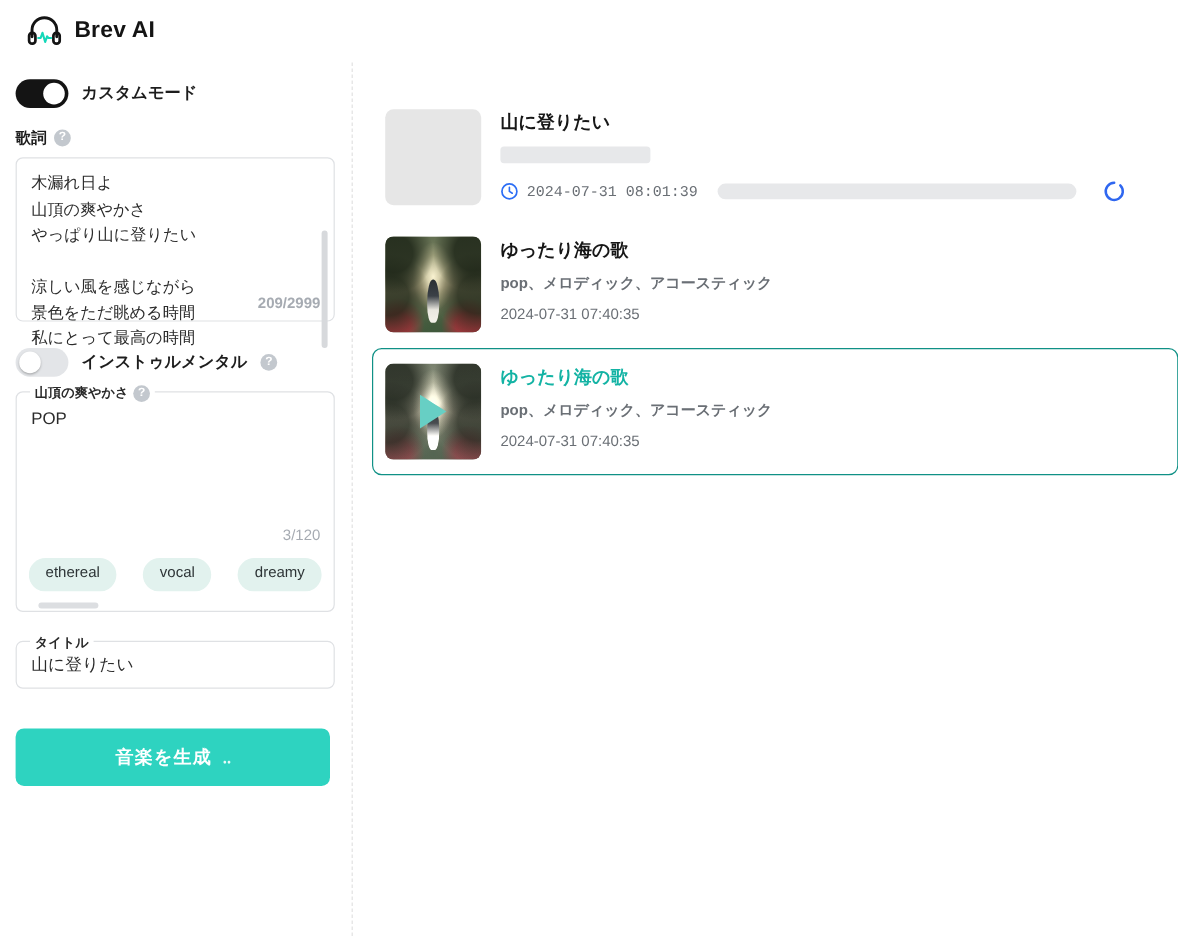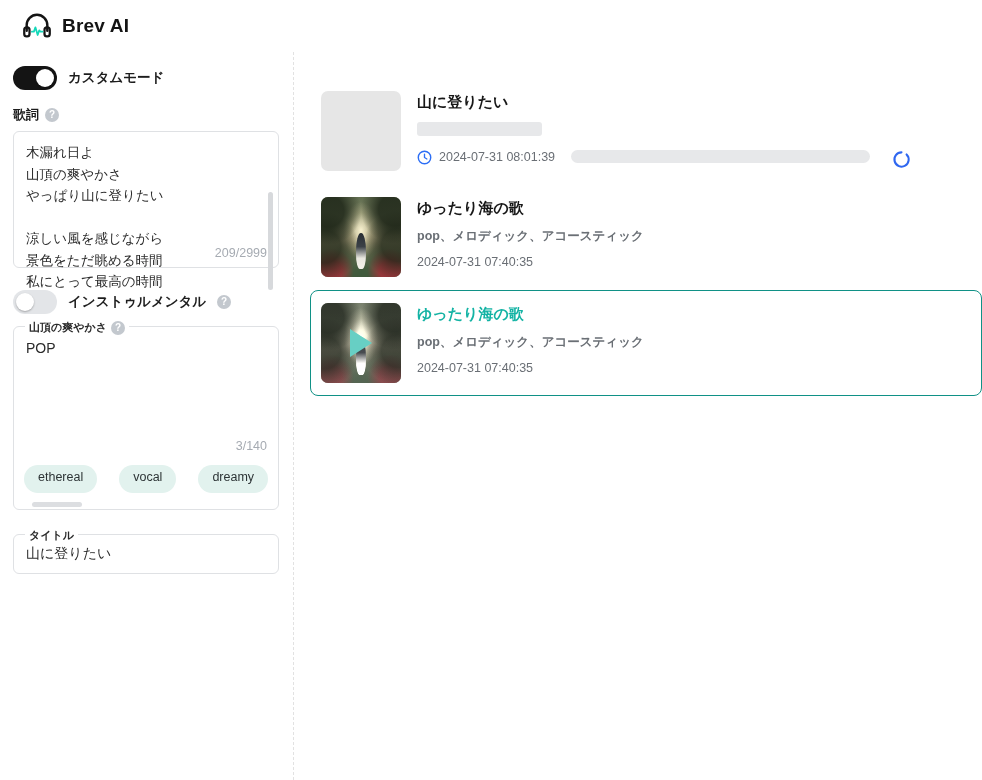--- a/index.html
+++ b/index.html
@@ -126,20 +126,21 @@
     right: 5px; top: 60px;
     width: 5px; height: 98px;
     background: #d7d9dc;
     border-radius: 3px;
   }
   .counter {
     position: absolute;
     right: 11px; bottom: 7px;
     font-size: 12.5px;
     color: #a6abb2;
+    font-weight: bold;
   }
 
   
   .fieldset {
     position: relative;
     border: 1px solid #dfe1e4;
     border-radius: 6px;
     margin-top: 12px;
     background: #fff;
   }
@@ -302,22 +303,23 @@
     color: #6a6f75;
   }
   .skeleton-bar {
     width: 125px; height: 14px;
     background: #e7e8ea;
     border-radius: 3px;
     margin-bottom: 14px;
   }
   .status-row {
     display: flex;
-    align-items: flex-start;
+    align-items: center;
     gap: 7px;
+    font-family: Liberation Mono, monospace;
   }
   .clock-ico { width: 15px; height: 15px; flex: 0 0 15px; display: block; }
   .progress-track {
     height: 13px;
     flex: 1 1 auto;
     max-width: 299px;
     background: #e7e8ea;
     border-radius: 7px;
     margin-left: 9px;
   }
@@ -373,35 +375,39 @@
       <div class="toggle-label">インストゥルメンタル</div>
       <span class="help-ico">?</span>
     </div>
 
     <div class="fieldset style-box">
       <div class="legend">
         <span>山頂の爽やかさ</span>
         <span class="help-ico">?</span>
       </div>
       <div class="style-value">POP</div>
-      <div class="style-counter">3/140</div>
+      <div class="style-counter">3/120</div>
       <div class="tag-strip">
         <span class="tag">ethereal</span>
         <span class="tag">vocal</span>
         <span class="tag">dreamy</span>
         <span class="tag">male vocal</span>
       </div>
       <div class="h-scroll"></div>
     </div>
 
     <div class="fieldset title-box">
       <div class="legend">タイトル</div>
       <div class="title-value">山に登りたい</div>
     </div>
 
+    <button class="generate-btn">
+      <span>音楽を生成</span>
+      <span class="btn-dots">‥</span>
+    </button>
   </div>
 
   <div class="main-panel">
     <div class="track-list">
 
       <div class="track">
         <div class="thumb"></div>
         <div class="track-info">
           <div class="track-title">山に登りたい</div>
           <div class="skeleton-bar"></div>

